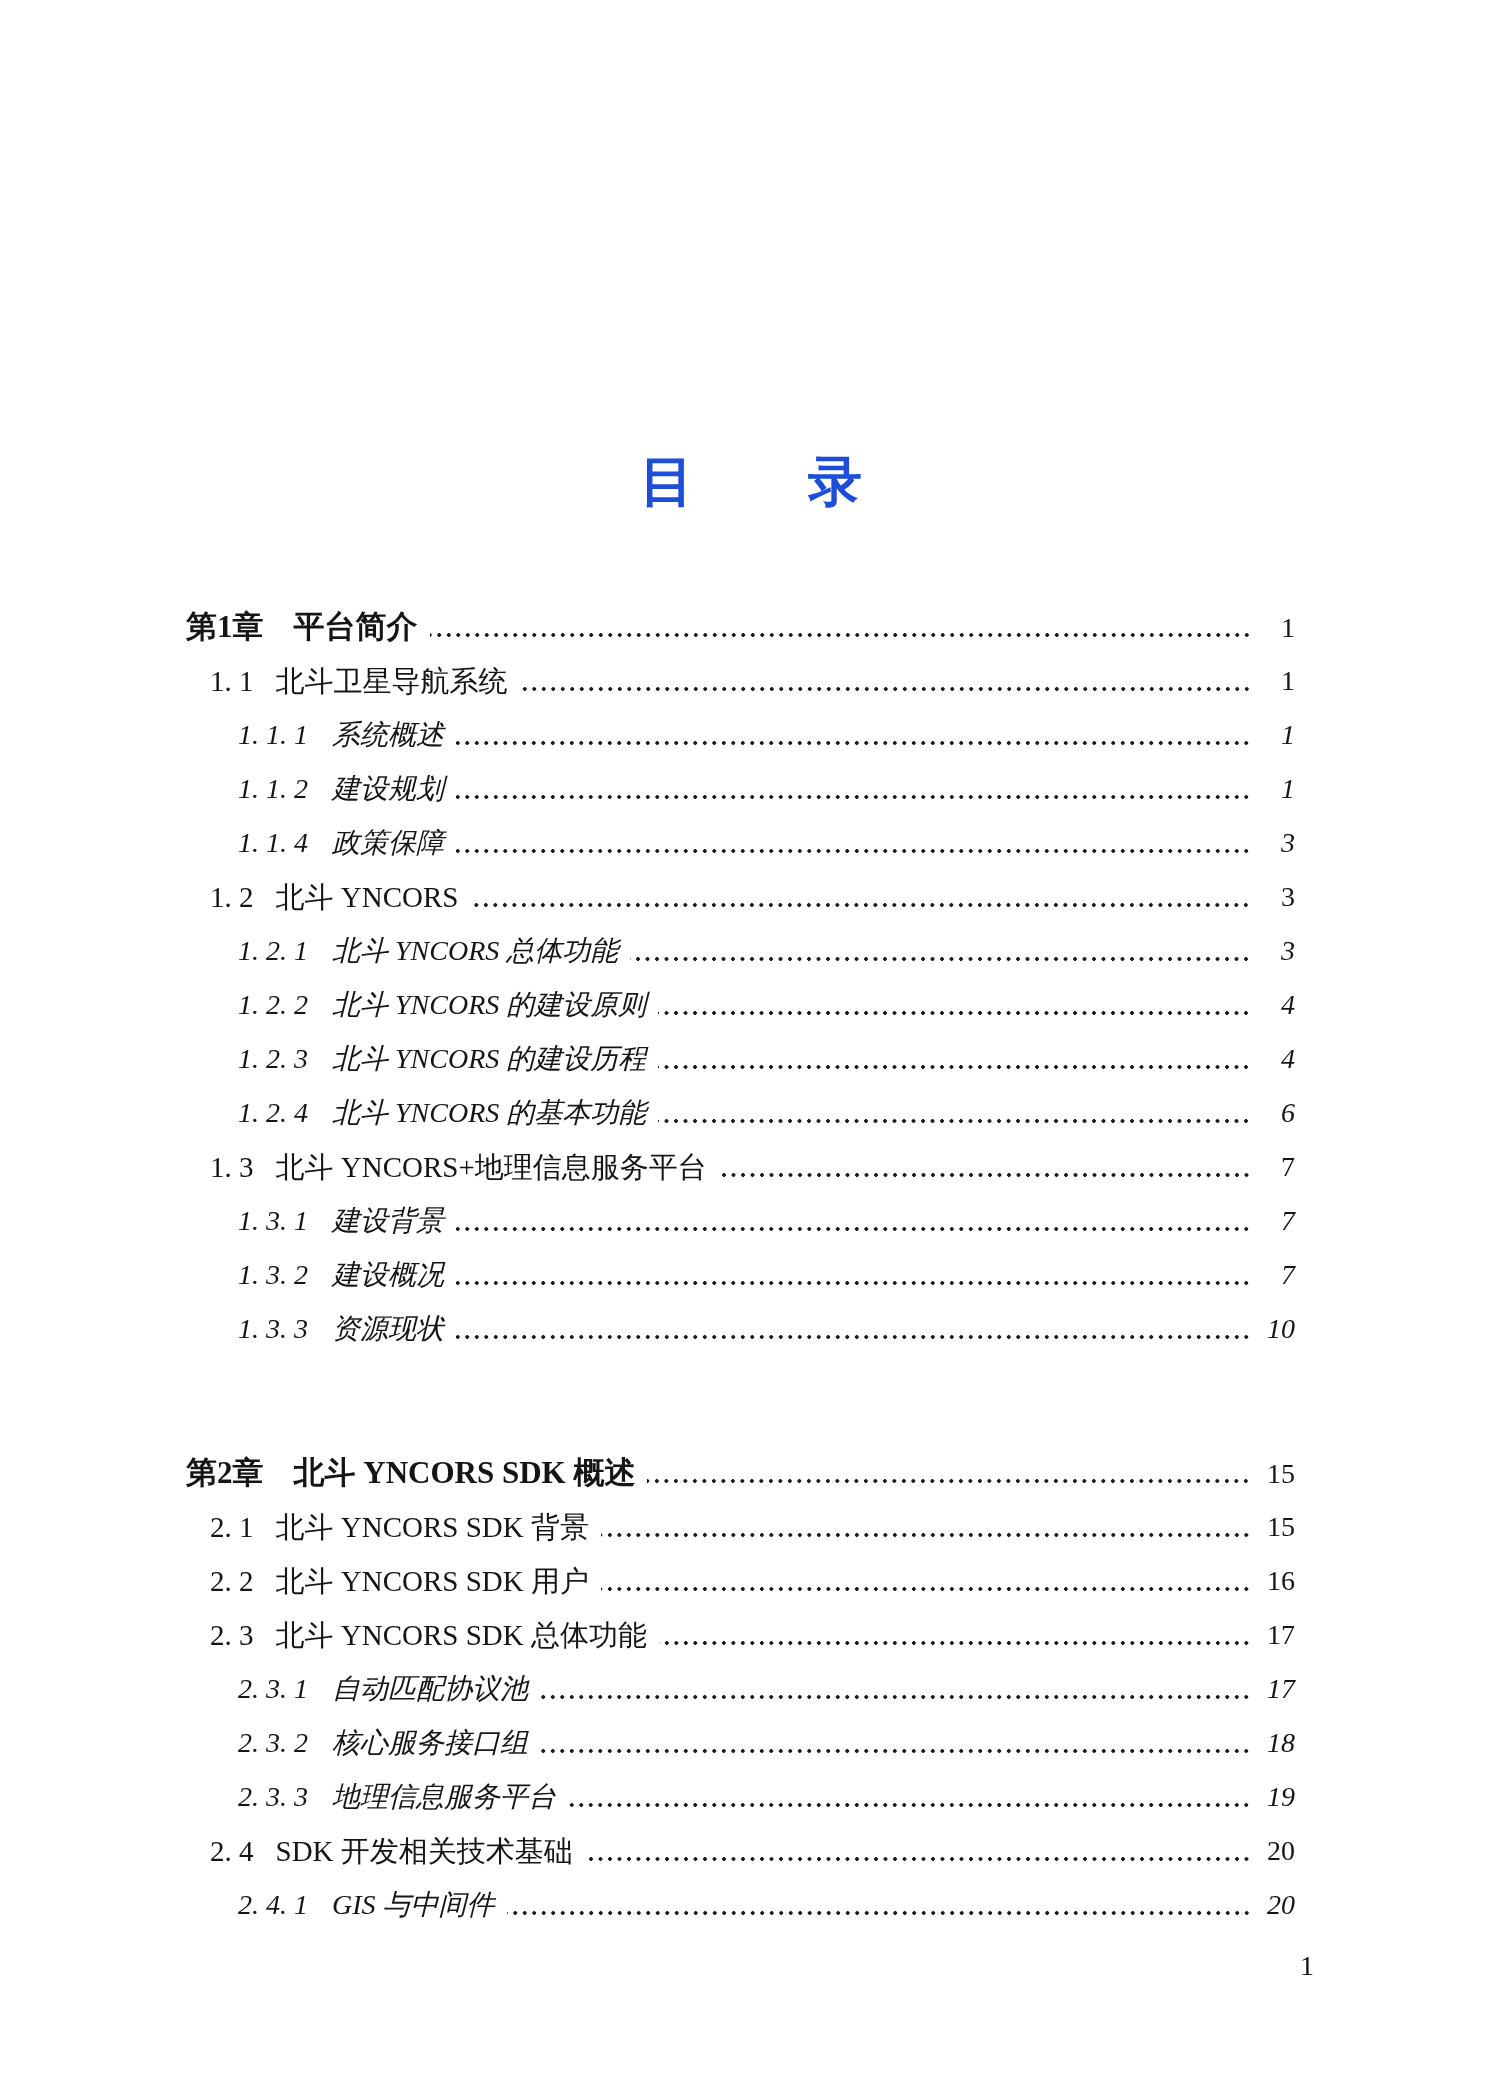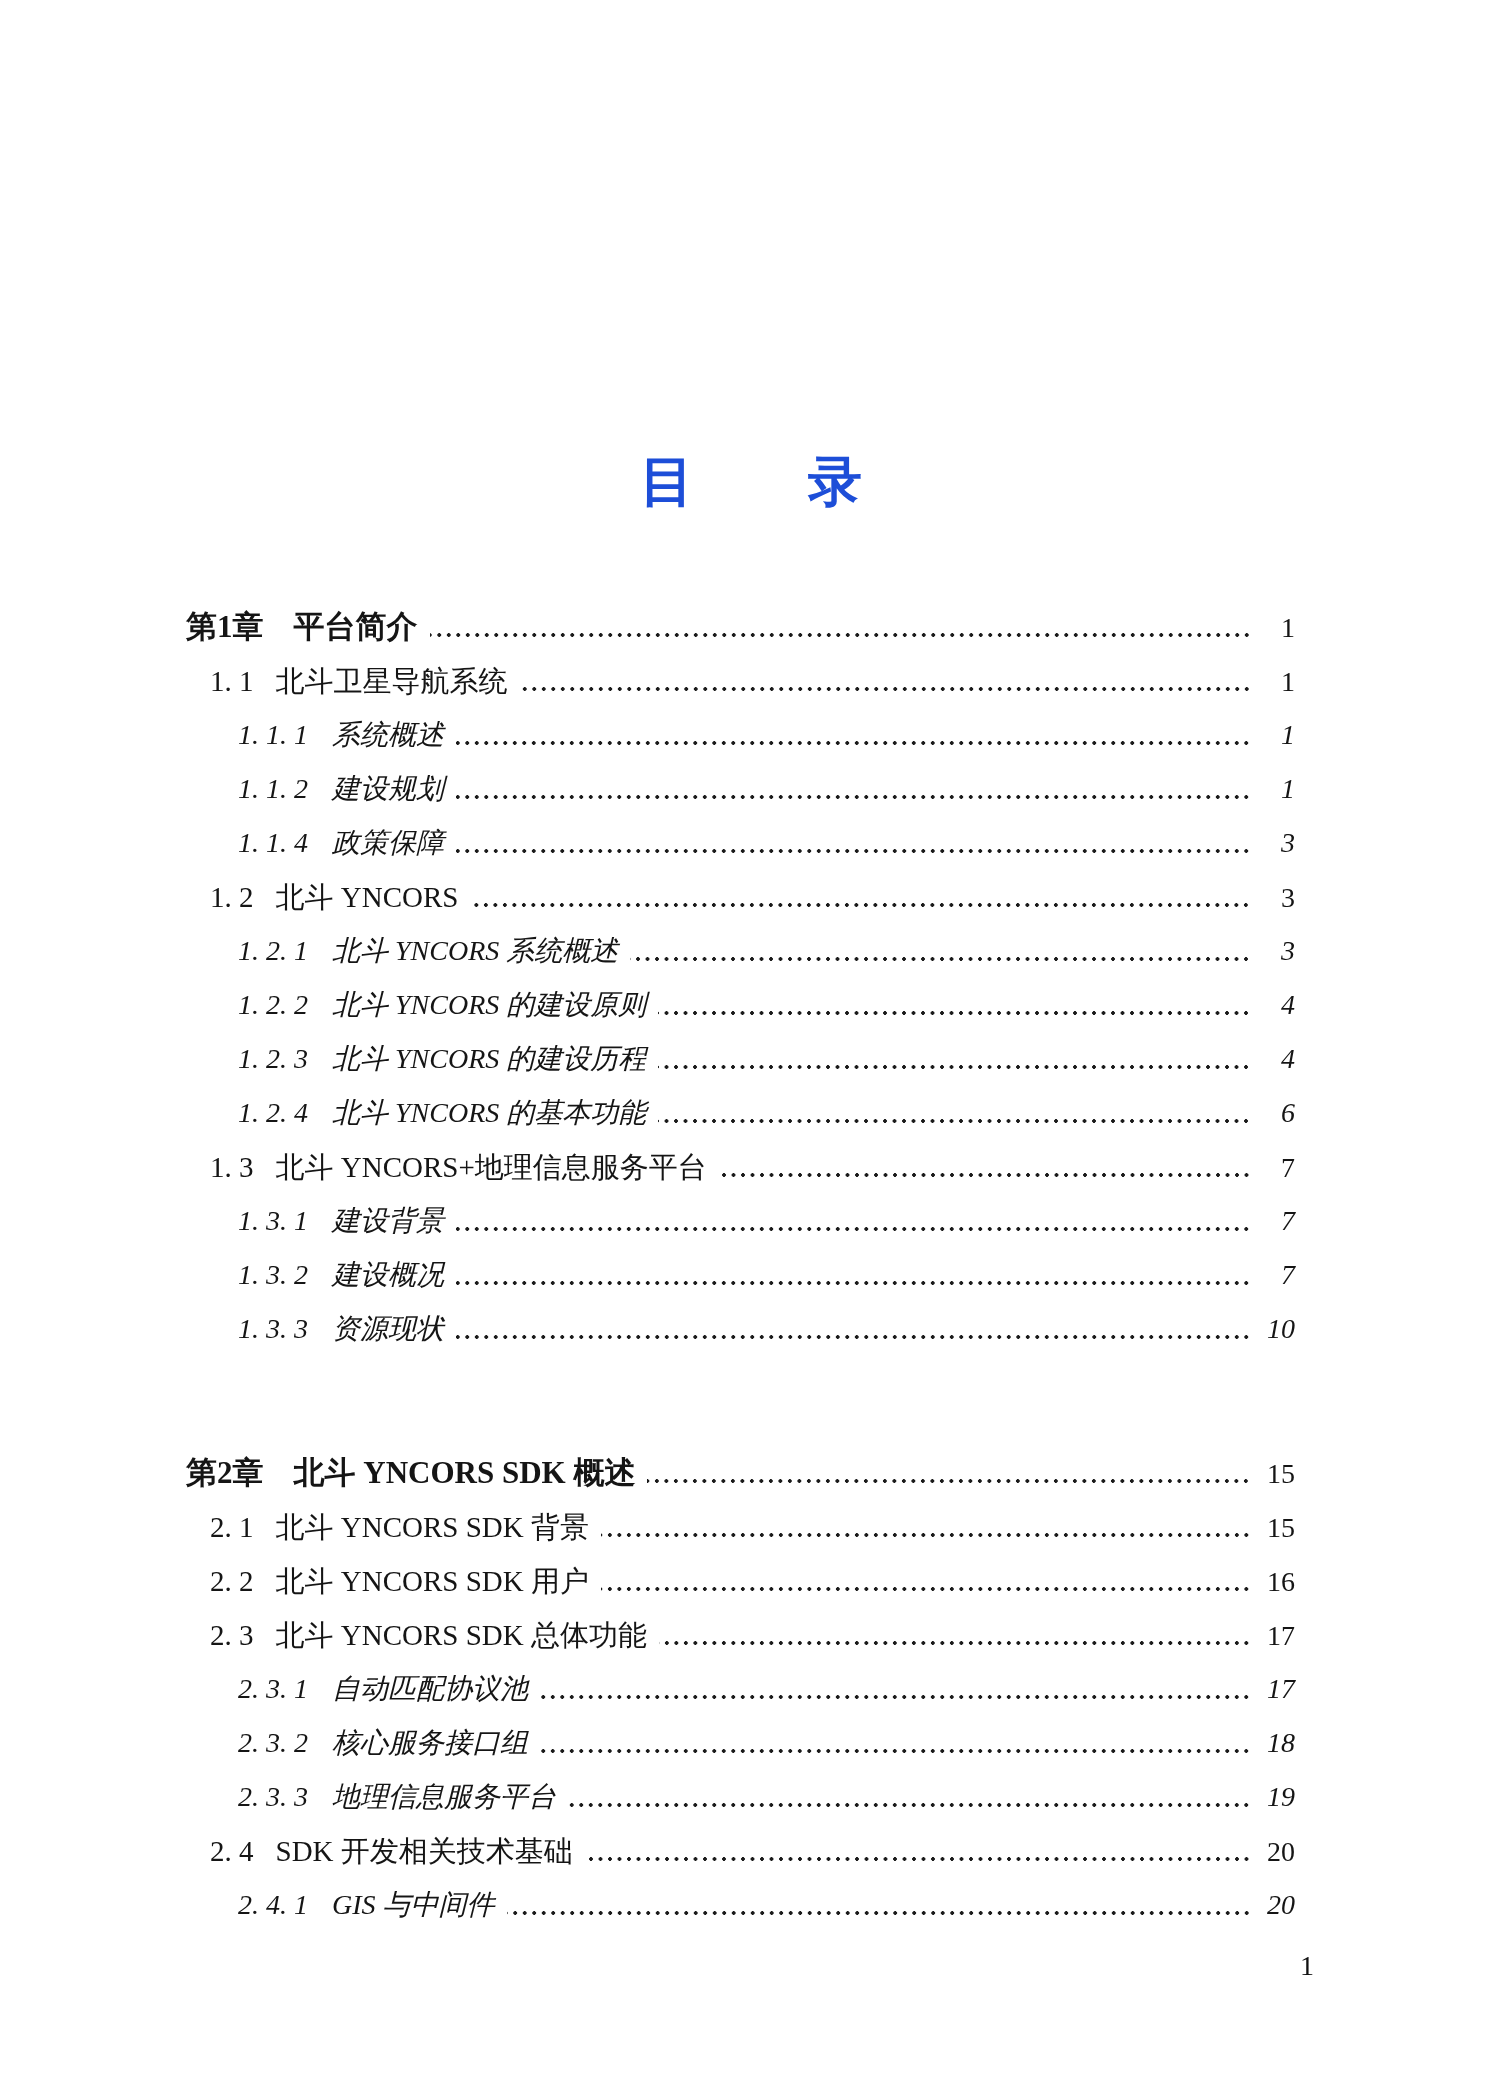--- a/index.html
+++ b/index.html
@@ -34,21 +34,21 @@
   }
   .toc-row {
     display: flex;
     align-items: baseline;
     height: 54px;
     line-height: 54px;
     white-space: nowrap;
   }
   .toc-row.gap-before { margin-top: 90px; }
   .toc-row.lvl1 { font-size: 31px; font-weight: bold; }
-  .toc-row.lvl2 { font-size: 29px; padding-left: 24px; }
+  .toc-row.lvl2 { font-size: 29px; padding-left: 24px; align-items: center; }
   .toc-row.lvl3 { font-size: 28px; padding-left: 52px; font-style: italic; }
   .toc-num { flex: 0 0 auto; }
   .lvl1 .toc-num { margin-right: 30px; }
   .lvl2 .toc-num { margin-right: 22px; }
   .lvl3 .toc-num { margin-right: 24px; }
   .toc-title { flex: 0 0 auto; }
   .toc-leader {
     flex: 1 1 auto;
     align-self: center;
     height: 12px;
@@ -111,21 +111,21 @@
     <span class="toc-page">3</span>
   </div>
     <div class="toc-row lvl2">
     <span class="toc-num">1. 2</span>
     <span class="toc-title">北斗 YNCORS</span>
     <span class="toc-leader"></span>
     <span class="toc-page">3</span>
   </div>
     <div class="toc-row lvl3">
     <span class="toc-num">1. 2. 1</span>
-    <span class="toc-title">北斗 YNCORS 系统概述</span>
+    <span class="toc-title">北斗 YNCORS 总体功能</span>
     <span class="toc-leader"></span>
     <span class="toc-page">3</span>
   </div>
     <div class="toc-row lvl3">
     <span class="toc-num">1. 2. 2</span>
     <span class="toc-title">北斗 YNCORS 的建设原则</span>
     <span class="toc-leader"></span>
     <span class="toc-page">4</span>
   </div>
     <div class="toc-row lvl3">

